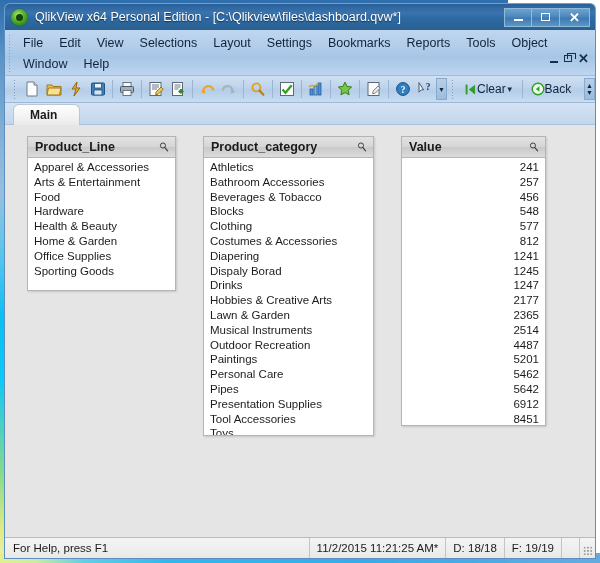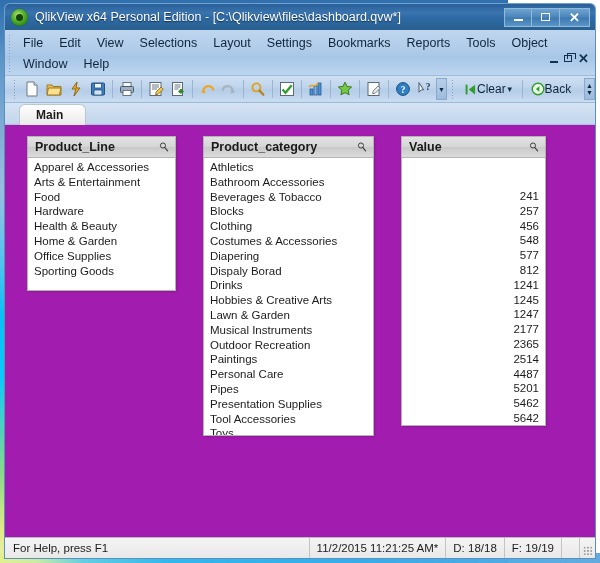--- a/index.html
+++ b/index.html
@@ -185,38 +185,38 @@
     cursor:pointer; flex:0 0 auto;
     font-size: 7px; color:#0d2740; line-height:1;
   }
 
   
   #tab-strip {
     height: 22px;
     background: linear-gradient(180deg,#d5e3f3 0%,#c3d6ec 100%);
     border-bottom: 1px solid #a9c2de;
     display: flex; align-items: flex-start;
-    padding-left: 14px;
+    padding-left: 8px;
     position: relative;
   }
   #tab-main {
     background: linear-gradient(180deg,#fefefe 0%,#f3f3f3 60%,#eaeaea 100%);
     border: 1px solid #b9c6d4;
     border-bottom: none;
     border-radius: 6px 6px 0 0;
     padding: 3px 22px 3px 16px;
     font-size: 12px; font-weight: bold; color: #1b1b1b;
     position: relative; top: 1px;
     cursor: pointer;
   }
 
   
   #sheet {
     flex: 1 1 auto;
-    background: #a21caf;
+    background: #e5e5e5;
     position: relative;
     overflow: hidden;
   }
 
   
   .listbox {
     position: absolute;
     background: #ffffff;
     border: 1px solid #b4b4b4;
     box-shadow: 1px 1px 2px rgba(0,0,0,.14);
@@ -534,21 +534,21 @@
           <div class="lb-row">Outdoor Recreation</div>
           <div class="lb-row">Paintings</div>
           <div class="lb-row">Personal Care</div>
           <div class="lb-row">Pipes</div>
           <div class="lb-row">Presentation Supplies</div>
           <div class="lb-row">Tool Accessories</div>
           <div class="lb-row">Toys</div>
         </div>
       </div>
 
-      <div class="listbox" style="left:396px; top:11px; width:145px; height:290px;gap:29px;">
+      <div class="listbox" style="left:396px; top:11px; width:145px; height:290px;">
         <div class="lb-header">
           <span class="lb-title">Value</span>
           <svg class="magnifier" viewBox="0 0 16 16">
             <circle cx="6.6" cy="6" r="3.4" fill="none" stroke="#3b3b3b" stroke-width="1.3"></circle>
             <path d="M9.2 8.8l3.6 4.4" stroke="#3b3b3b" stroke-width="1.5" stroke-linecap="round"></path>
           </svg>
         </div>
         <div class="lb-body">
           <div class="lb-row num">241</div>
           <div class="lb-row num">257</div>

